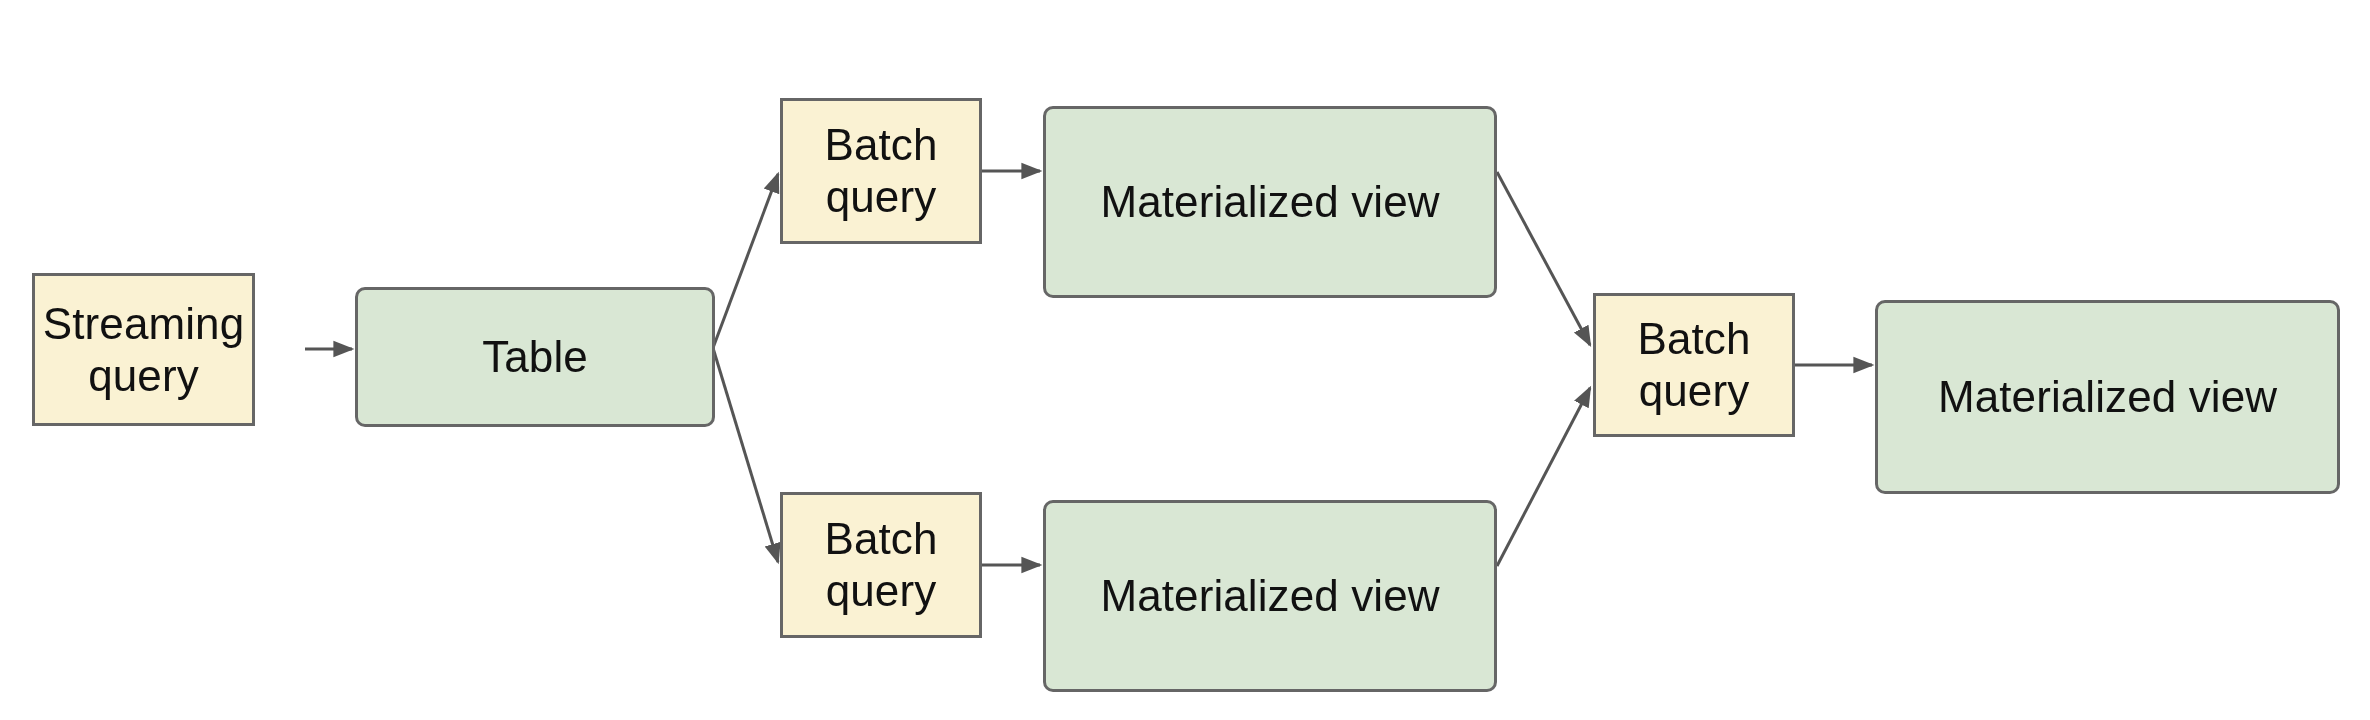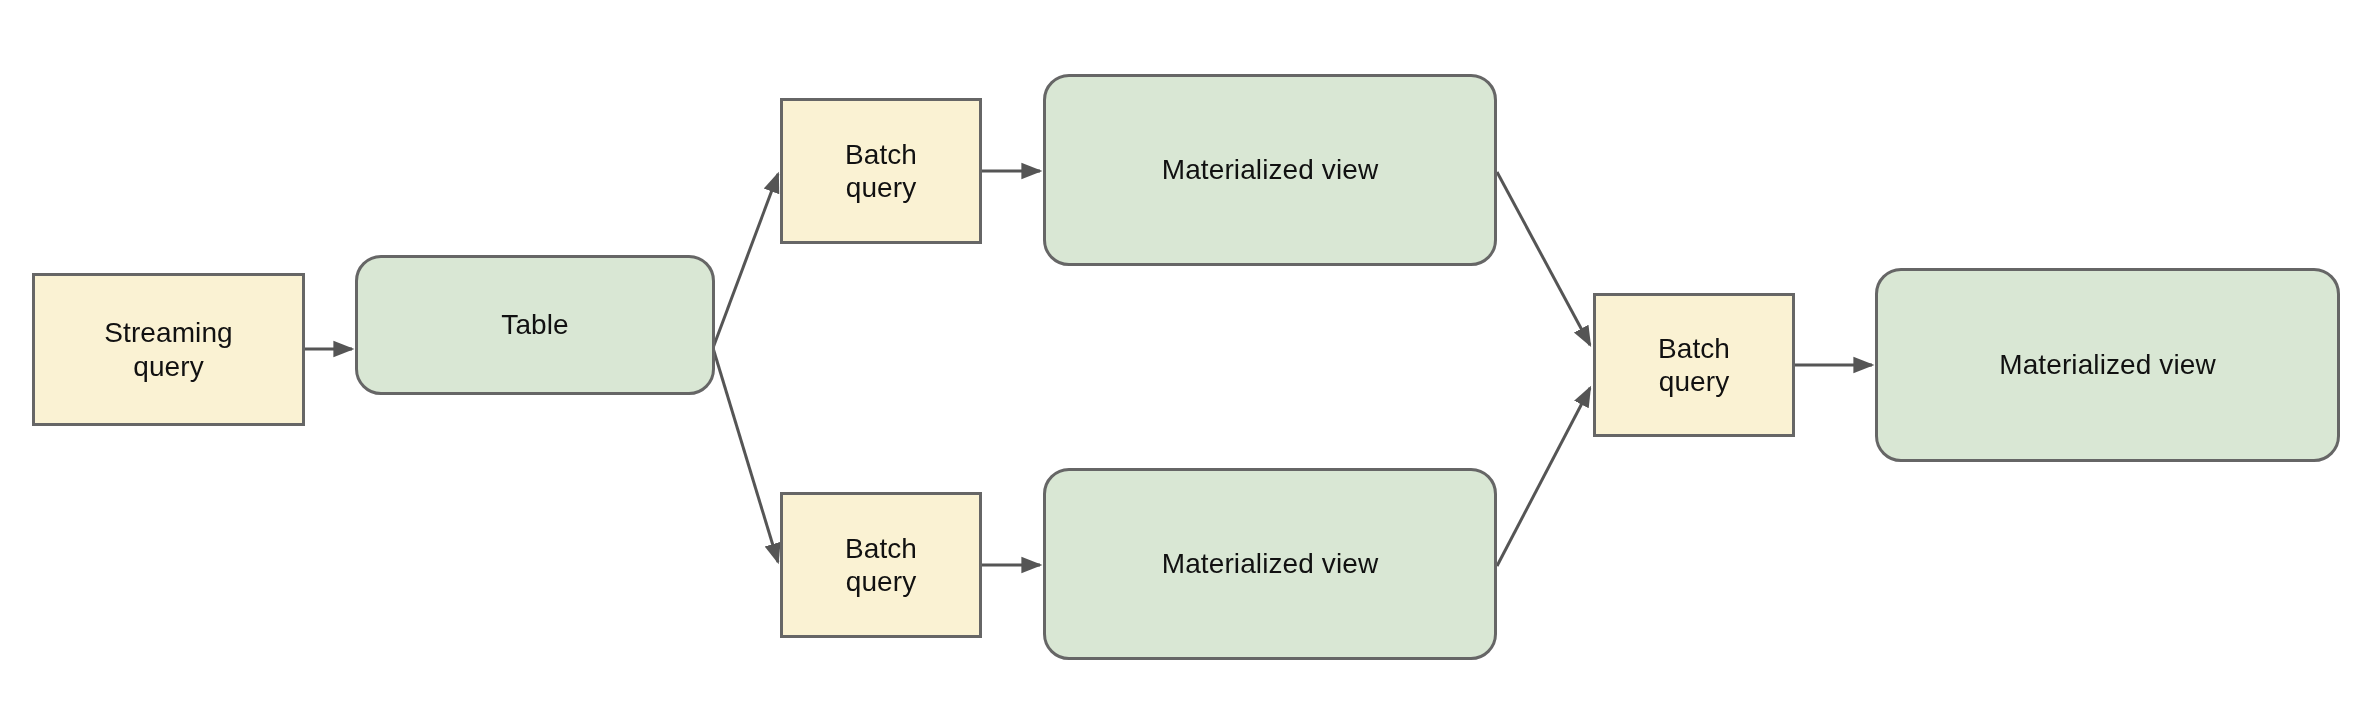--- a/index.html
+++ b/index.html
@@ -27,33 +27,34 @@
     pointer-events: none;
   }
   .node {
     position: absolute;
     box-sizing: border-box;
     display: flex;
     align-items: center;
     justify-content: center;
     text-align: center;
     color: #111111;
-    font-size: 28px;
+    font-size: 44px;
     line-height: 1.18;
     border: 3px solid #666666;
     white-space: pre-line;
     letter-spacing: 0.1px;
   }
   .node.query {
     background: #FAF2D3;
     border-radius: 0;
   }
   .node.store {
     background: #D9E7D4;
-    border-radius: 26px;
+    border-radius: 10px;
+    margin-top: 32px;
   }
   .node-label {
     display: block;
     white-space: pre-line;
   }
 </style>
 </head>
 <body>
 
 <div id="canvas" style="background: rgb(255, 255, 255);">
@@ -70,21 +71,21 @@
         <polyline points="713,348 778,562" fill="none" stroke="#555555" stroke-width="3" stroke-linejoin="round" stroke-linecap="butt" marker-end="url(#arrowhead)"></polyline>
         <polyline points="982,171 1040,171" fill="none" stroke="#555555" stroke-width="3" stroke-linejoin="round" stroke-linecap="butt" marker-end="url(#arrowhead)"></polyline>
         <polyline points="982,565 1040,565" fill="none" stroke="#555555" stroke-width="3" stroke-linejoin="round" stroke-linecap="butt" marker-end="url(#arrowhead)"></polyline>
         <polyline points="1497,172 1590,345" fill="none" stroke="#555555" stroke-width="3" stroke-linejoin="round" stroke-linecap="butt" marker-end="url(#arrowhead)"></polyline>
         <polyline points="1497,566 1590,388" fill="none" stroke="#555555" stroke-width="3" stroke-linejoin="round" stroke-linecap="butt" marker-end="url(#arrowhead)"></polyline>
         <polyline points="1795,365 1872,365" fill="none" stroke="#555555" stroke-width="3" stroke-linejoin="round" stroke-linecap="butt" marker-end="url(#arrowhead)"></polyline>
       </g>
   </svg>
 
   <div id="nodes-group">
-      <div class="node query" style="left: 32px; top: 273px; width: 273px; height: 153px; background: rgb(250, 242, 211); border-color: rgb(102, 102, 102); color: rgb(17, 17, 17); border-radius: 0px;"><span class="node-label">Streaming
+      <div class="node query" style="left: 32px; top: 273px; width: 223px; height: 153px; background: rgb(250, 242, 211); border-color: rgb(102, 102, 102); color: rgb(17, 17, 17); border-radius: 0px;"><span class="node-label">Streaming
 query</span></div>
       <div class="node store" style="left: 355px; top: 255px; width: 360px; height: 140px; background: rgb(217, 231, 212); border-color: rgb(102, 102, 102); color: rgb(17, 17, 17);"><span class="node-label">Table</span></div>
       <div class="node query" style="left: 780px; top: 98px; width: 202px; height: 146px; background: rgb(250, 242, 211); border-color: rgb(102, 102, 102); color: rgb(17, 17, 17); border-radius: 0px;"><span class="node-label">Batch
 query</span></div>
       <div class="node store" style="left: 1043px; top: 74px; width: 454px; height: 192px; background: rgb(217, 231, 212); border-color: rgb(102, 102, 102); color: rgb(17, 17, 17);"><span class="node-label">Materialized view</span></div>
       <div class="node query" style="left: 780px; top: 492px; width: 202px; height: 146px; background: rgb(250, 242, 211); border-color: rgb(102, 102, 102); color: rgb(17, 17, 17); border-radius: 0px;"><span class="node-label">Batch
 query</span></div>
       <div class="node store" style="left: 1043px; top: 468px; width: 454px; height: 192px; background: rgb(217, 231, 212); border-color: rgb(102, 102, 102); color: rgb(17, 17, 17);"><span class="node-label">Materialized view</span></div>
       <div class="node query" style="left: 1593px; top: 293px; width: 202px; height: 144px; background: rgb(250, 242, 211); border-color: rgb(102, 102, 102); color: rgb(17, 17, 17); border-radius: 0px;"><span class="node-label">Batch
 query</span></div>

